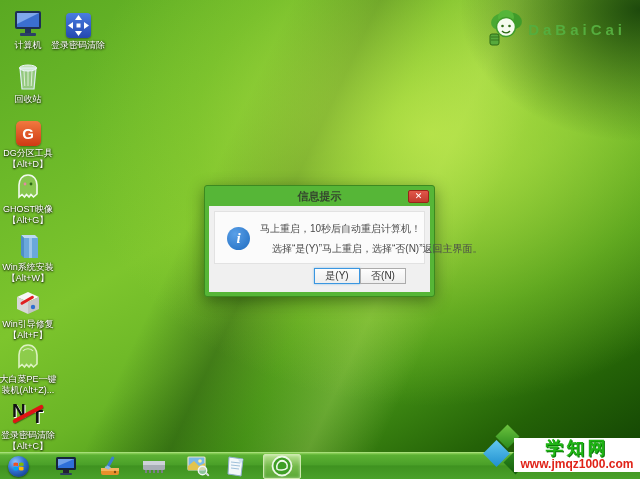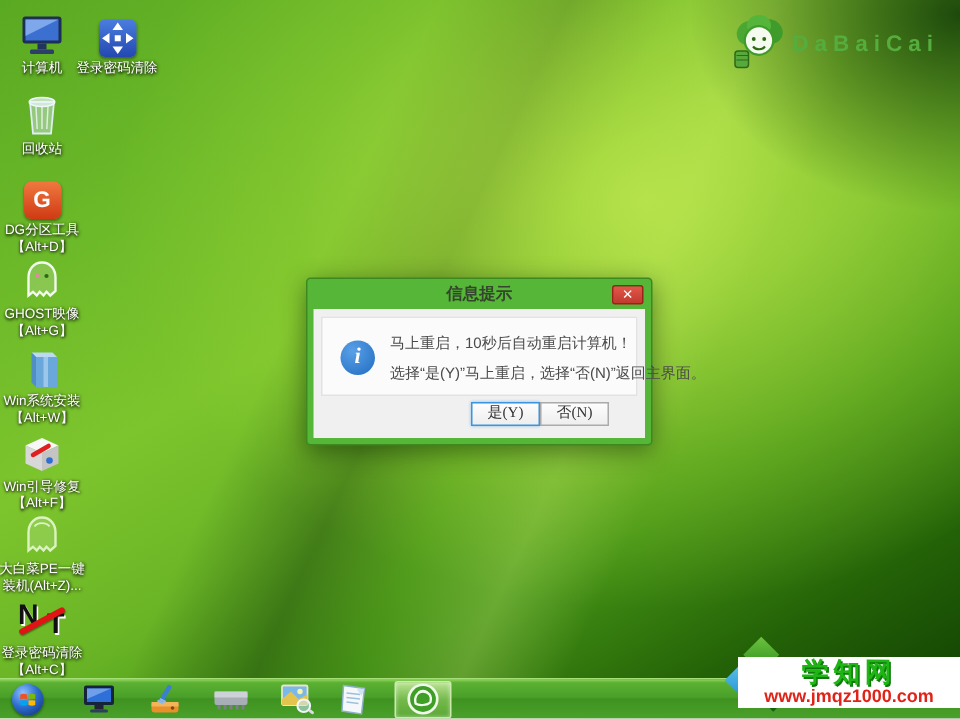--- a/index.html
+++ b/index.html
@@ -51,42 +51,42 @@
     color:#fff; font-size:9px; line-height:11px; text-align:center; font-weight:bold; cursor:pointer; }
   #dlg-client { position:absolute; left:4px; right:4px; top:20px; bottom:4px; background:#f0f0f0; }
   #dlg-msgpanel { position:absolute; left:5px; right:5px; top:5px; height:53px;
     background:#fbfbfb; border:1px solid #e2e2e2; }
   #dlg-info { position:absolute; left:12px; top:15px; width:23px; height:23px; border-radius:50%;
     background:radial-gradient(circle at 35% 30%, #5aa0e8, #1f6cc0); color:#fff;
     font-family:"Liberation Serif","DejaVu Serif",serif; font-weight:bold; font-style:italic;
     font-size:15px; text-align:center; line-height:23px; }
   .dlg-line { position:absolute; left:45px; font-size:10px; color:#4a4a4a; white-space:nowrap; }
   #dlg-line1 { top:10px; }
-  #dlg-line2 { top:30px; }
+  #dlg-line2 { top:30px;margin-left:12px; }
   .dlg-btn { position:absolute; bottom:8px; width:46px; height:16px; font-size:10px; color:#333;
-    text-align:center; line-height:14px; background:linear-gradient(#fdfdfd,#eee); cursor:pointer;font-family:Liberation Serif, serif; }
+    text-align:center; line-height:14px; background:linear-gradient(#fdfdfd,#eee); cursor:pointer; }
   #btn-yes { right:70px; border:1px solid #3a96e0; box-shadow:0 0 2px rgba(58,150,224,.6); }
   #btn-no  { right:24px; border:1px solid #ababab; }
 
   
   #taskbar { position:absolute; left:0; bottom:0; width:640px; height:27px;
     background:linear-gradient(#8fd45c 0%, #5cb133 8%, #4aa028 45%, #3f9220 50%, #4aa12a 100%);
     border-top:1px solid #a6de78; display:flex; align-items:center; }
   .tb-item { width:26px; height:24px; margin-left:14px; display:flex; align-items:center;
     justify-content:center; cursor:pointer; }
   #tb-start { margin-left:5px; }
   .orb { width:21px; height:21px; border-radius:50%;
     background:radial-gradient(circle at 35% 28%, #8cc0ff 0%, #2f6fd0 45%, #0a2a70 100%);
     display:flex; align-items:center; justify-content:center; box-shadow:0 1px 2px rgba(0,0,0,.5); }
   #tb-active { width:38px; height:25px; margin-left:16px; border:1px solid #cde9ad; border-radius:2px;
     background:linear-gradient(#b9e392,#74b94a 50%,#5aa836); display:flex; align-items:center;
     justify-content:center; box-shadow:inset 0 0 3px rgba(255,255,255,.5); }
 
   
-  #wm-box { position:absolute; right:0; bottom:7px; width:148px; height:34px; background:#fff;
+  #wm-box { position:absolute; right:0; bottom:7px; width:126px; height:34px; background:#fff;
     text-align:center; z-index:5; }
   #wm-name { font-size:18px; font-weight:bold; color:#1fb514; letter-spacing:3px; line-height:20px;
     text-shadow:1px 1px 0 #0d7a0a; }
   #wm-url { font-family:Liberation Sans, sans-serif; font-size:12px;
     font-weight:bold; color:#e02318; line-height:12px; }
   .wm-diamond { position:absolute; z-index:4; }
   #wm-d1 { right:124px; bottom:34px; width:17px; height:17px; background:linear-gradient(135deg,#6cc33e,#2a8a1c); transform:rotate(45deg); }
   #wm-d2 { right:134px; bottom:16px; width:19px; height:19px; background:linear-gradient(135deg,#63c8f0,#1f8fd0); transform:rotate(45deg); }
   #wm-d3 { right:116px; bottom:8px; width:17px; height:17px; background:linear-gradient(135deg,#2f8f20,#145c0c); transform:rotate(45deg); }
 </style>

